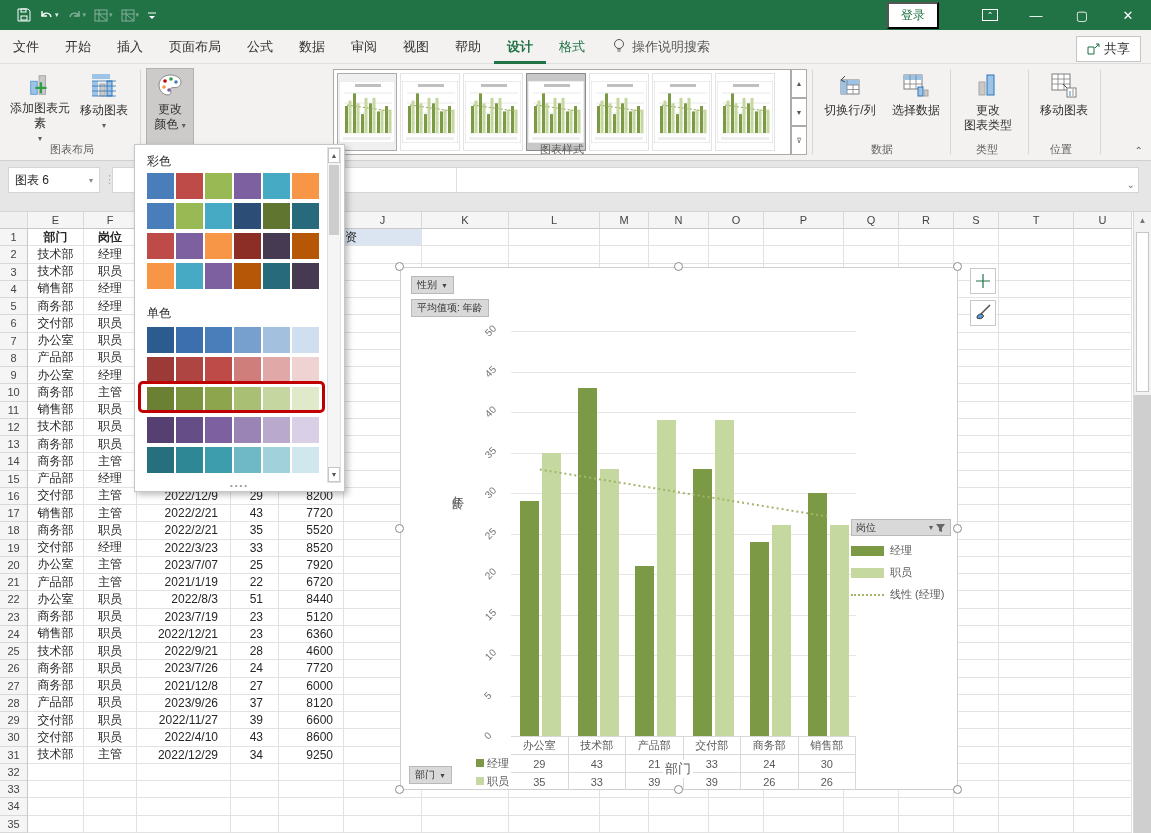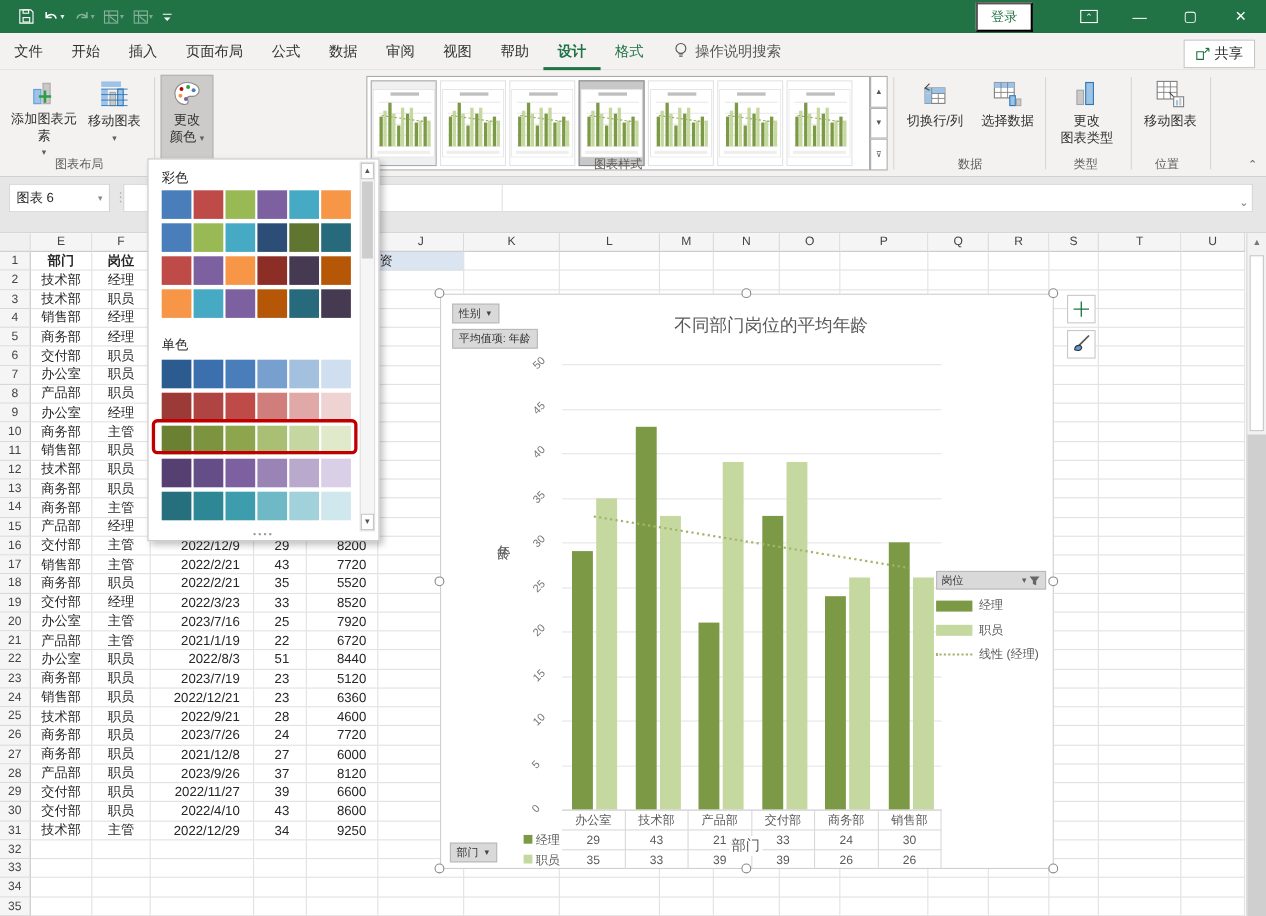--- a/index.html
+++ b/index.html
@@ -855,21 +855,21 @@
       <div class="cell" style="width: 55px;"></div>
       <div class="cell" style="width: 55px;"></div>
       <div class="cell" style="width: 45px;"></div>
       <div class="cell" style="width: 75px;"></div>
       <div class="cell" style="width: 58px;"></div>
     </div>
     <div class="s-row" style="height: 17.2571px;">
       <div class="rownum">20</div>
       <div class="cell" style="width: 56px;">办公室</div>
       <div class="cell" style="width: 53px;">主管</div>
-      <div class="cell rt" style="width: 94px; padding-right: 12px;">2023/7/16</div>
+      <div class="cell rt" style="width: 94px; padding-right: 12px;">2023/7/07</div>
       <div class="cell rt" style="width: 48px; padding-right: 15px;">25</div>
       <div class="cell rt" style="width: 65px; padding-right: 10px;">7920</div>
       <div class="cell" style="width: 78px;"></div>
       <div class="cell" style="width: 87px;"></div>
       <div class="cell" style="width: 91px;"></div>
       <div class="cell" style="width: 49px;"></div>
       <div class="cell" style="width: 60px;"></div>
       <div class="cell" style="width: 55px;"></div>
       <div class="cell" style="width: 80px;"></div>
       <div class="cell" style="width: 55px;"></div>
@@ -1186,21 +1186,20 @@
 </div>
 
 <div id="chart">
   <div class="fld-btn" style="left:10px;top:8px">
     <span>性别</span>
       <span class="caret">▼</span>
   </div>
   <div class="fld-btn" style="left:10px;top:31px">
     <span>平均值项: 年龄</span>
   </div>
-  <div id="chart-title">不同部门岗位的平均年龄</div>
   <div id="y-axis-title" style="left:48px;top:218px">年龄</div>
   <div class="ytick" style="left: 84px; top: 462px;">0</div>
     <div class="ytick" style="left: 84px; top: 421.5px;">5</div>
     <div class="ytick" style="left: 84px; top: 381px;">10</div>
     <div class="ytick" style="left: 84px; top: 340.5px;">15</div>
     <div class="ytick" style="left: 84px; top: 300px;">20</div>
     <div class="ytick" style="left: 84px; top: 259.5px;">25</div>
     <div class="ytick" style="left: 84px; top: 219px;">30</div>
     <div class="ytick" style="left: 84px; top: 178.5px;">35</div>
     <div class="ytick" style="left: 84px; top: 138px;">40</div>

